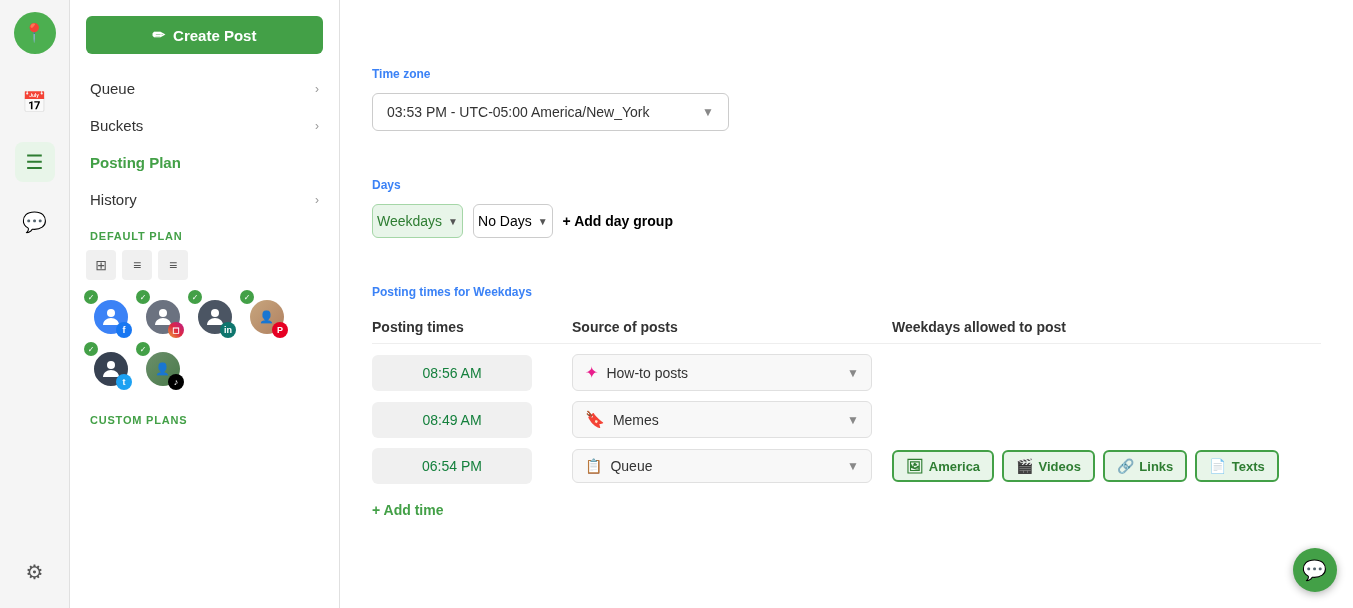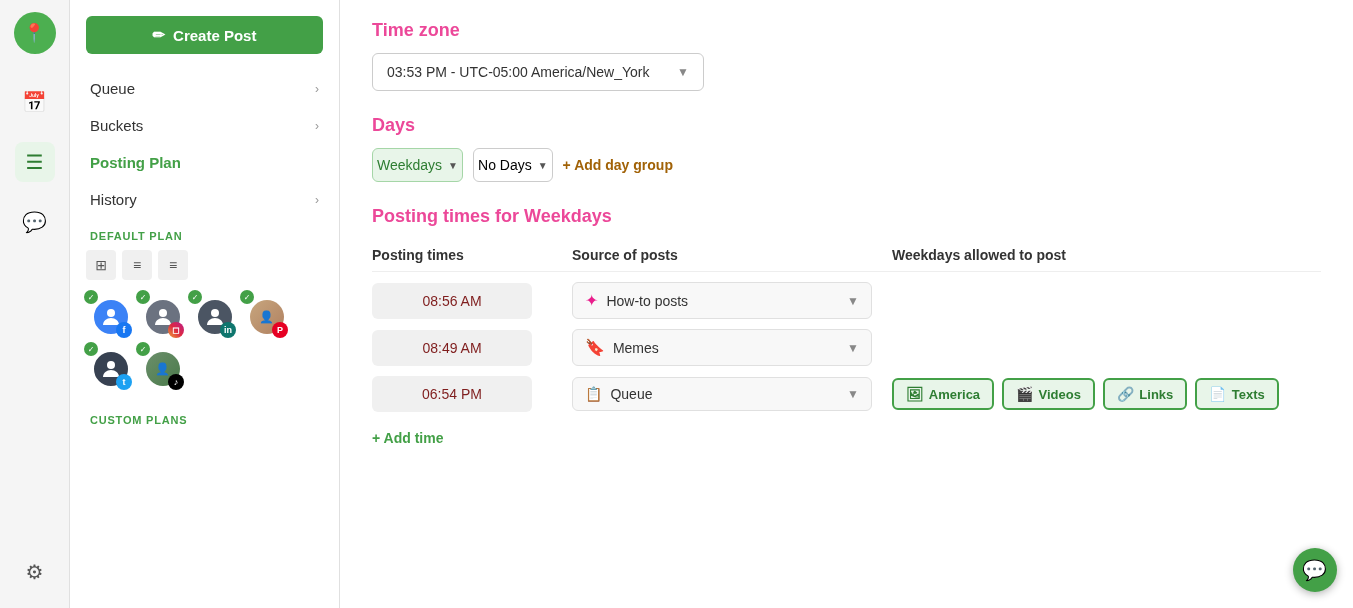--- a/index.html
+++ b/index.html
@@ -149,34 +149,35 @@
 
     
     .main-content {
       flex: 1;
       padding: 20px 32px;
       overflow-y: auto;
       background: #fff;
     }
 
     .section-title {
-      font-size: 18px;
+      font-size: 12px;
       font-weight: 600;
-      color: #ec4899;
+      color: #3b82f6;
       margin-bottom: 12px;
+      margin-top: 47px;
     }
 
     .timezone-select {
       display: flex; align-items: center;
       border: 1px solid #ccc;
       border-radius: 6px;
       padding: 10px 14px;
       font-size: 14px;
       color: #333;
-      width: 332px;
+      width: 357px;
       cursor: pointer;
       background: #fff;
       justify-content: space-between;
       margin-bottom: 24px;
     }
     .timezone-select .tz-arrow { color: #888; font-size: 12px; }
 
     .days-section { margin-bottom: 24px; }
     .days-buttons { display: flex; align-items: center; gap: 10px; margin-top: 10px; }
     .day-btn {
@@ -188,21 +189,21 @@
       cursor: pointer;
       background: #fff;
     }
     .day-btn.active {
       background: #e8f5e9;
       border-color: #a5d6a7;
       color: #2e7d32;
     }
     .day-btn .btn-arrow { font-size: 10px; color: #555; }
     .add-day-link {
-      color: #a16207;
+      color: #000000;
       font-size: 14px;
       font-weight: 600;
       cursor: pointer;
       background: none;
       border: none;
     }
 
     .posting-times-section { }
     .pt-header {
       display: grid;
@@ -221,21 +222,21 @@
       align-items: center;
       margin-bottom: 10px;
       gap: 0;
     }
     .time-cell {
       background: #f0f0f0;
       border-radius: 6px;
       padding: 10px 16px;
       font-size: 14px;
       font-weight: 500;
-      color: #7f1d1d;
+      color: #15803d;
       text-align: center;
       width: 160px;
     }
     .source-cell {
       display: flex; align-items: center;
       border: 1px solid #e0e0e0;
       border-radius: 6px;
       padding: 8px 12px;
       font-size: 14px;
       color: #333;

